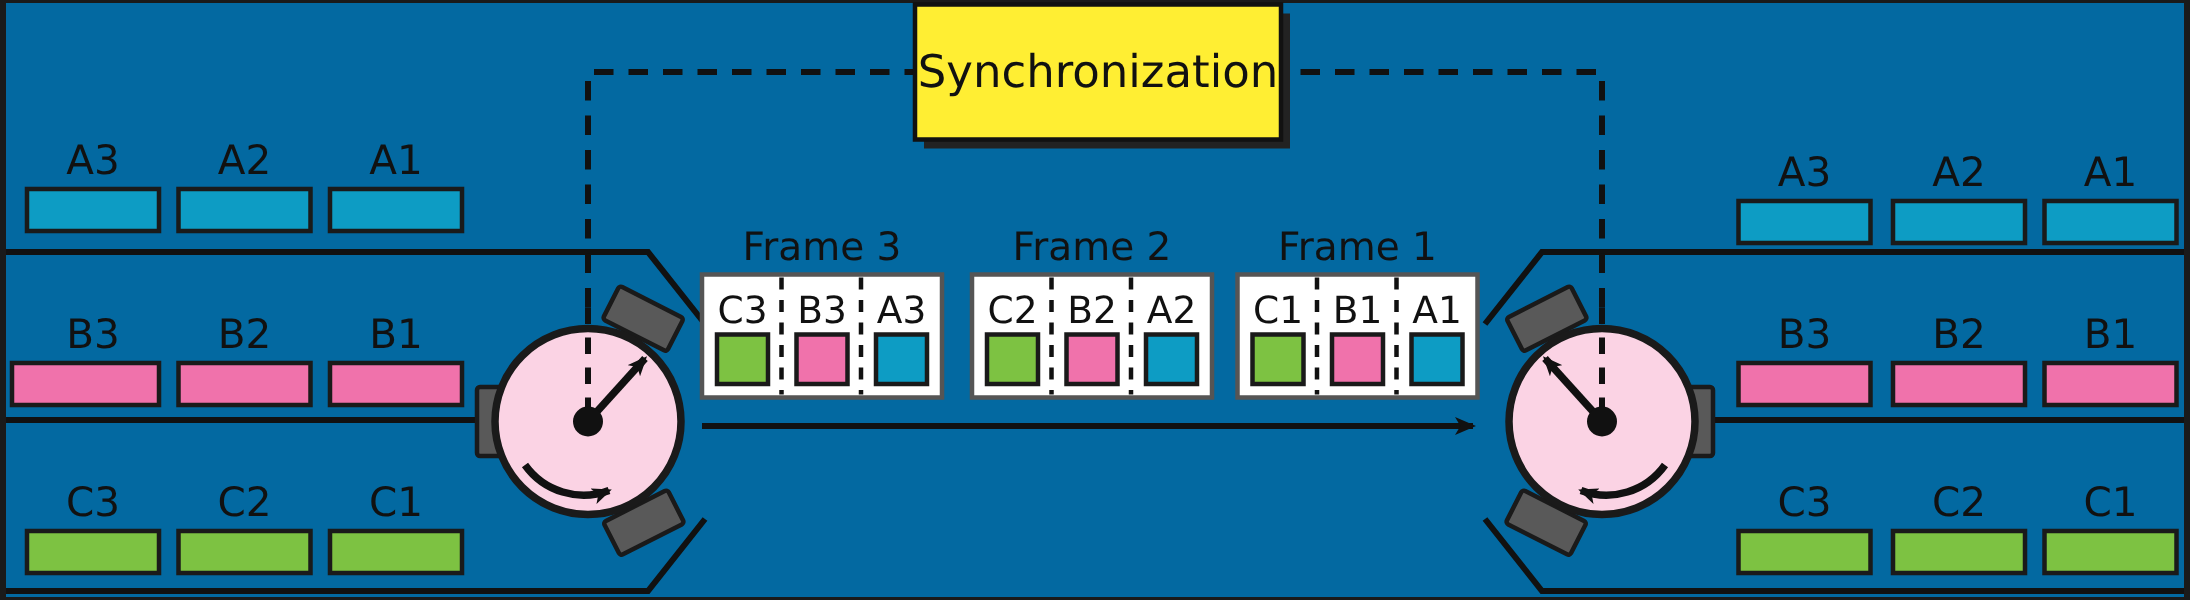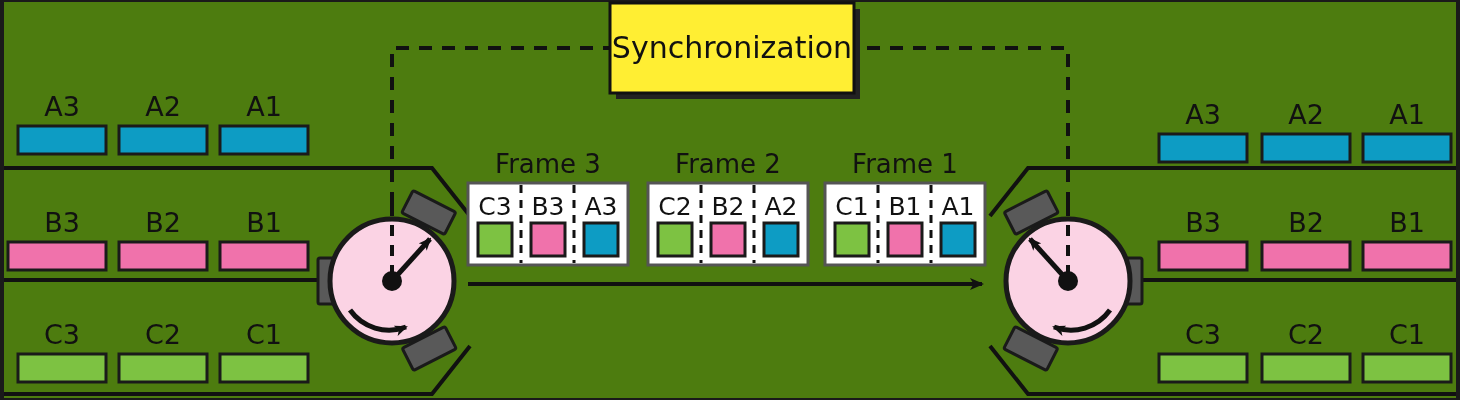--- a/index.html
+++ b/index.html
@@ -1,18 +1,18 @@
 <!DOCTYPE html>
 <html><head>
 <meta charset="utf-8">
 <style>
   html,body{margin:0;padding:0;background:#ffffff;}
   body{width:1460px;height:400px;overflow:hidden;
        font-family:"DejaVu Sans","Liberation Sans",sans-serif;}
-  #stage{position:relative;width:1460px;height:400px;background:#4d7c0f;}
+  #stage{position:relative;width:1460px;height:400px;background:#0369a1;}
   #stage svg{position:absolute;left:0;top:0;}
   .lbl{font-family:"DejaVu Sans","Liberation Sans",sans-serif;}
 </style>
 </head>
 <body>
 
 <div id="stage">
   <svg width="1460" height="400" viewBox="0 0 1460 400" xmlns="http://www.w3.org/2000/svg">
     <defs>
       <marker id="arrowSolid" markerWidth="14" markerHeight="12" refX="12" refY="6" orient="auto" markerUnits="userSpaceOnUse">

